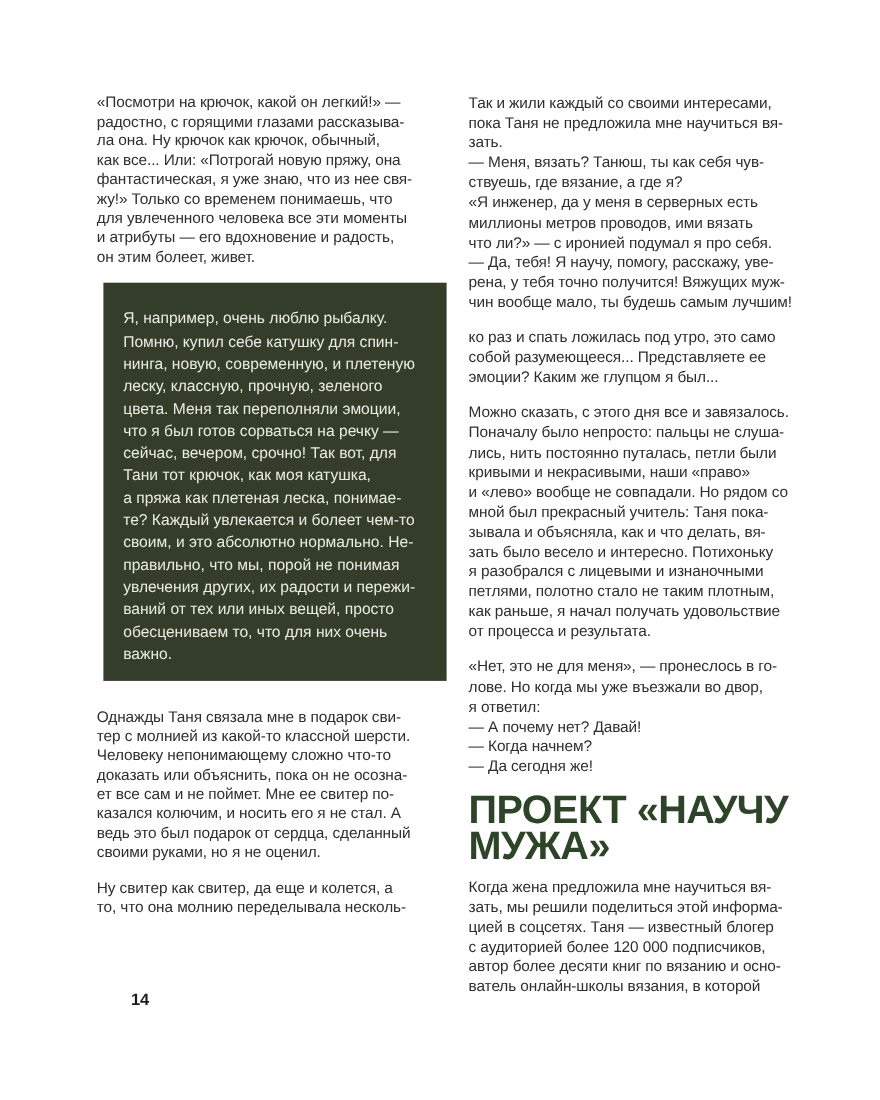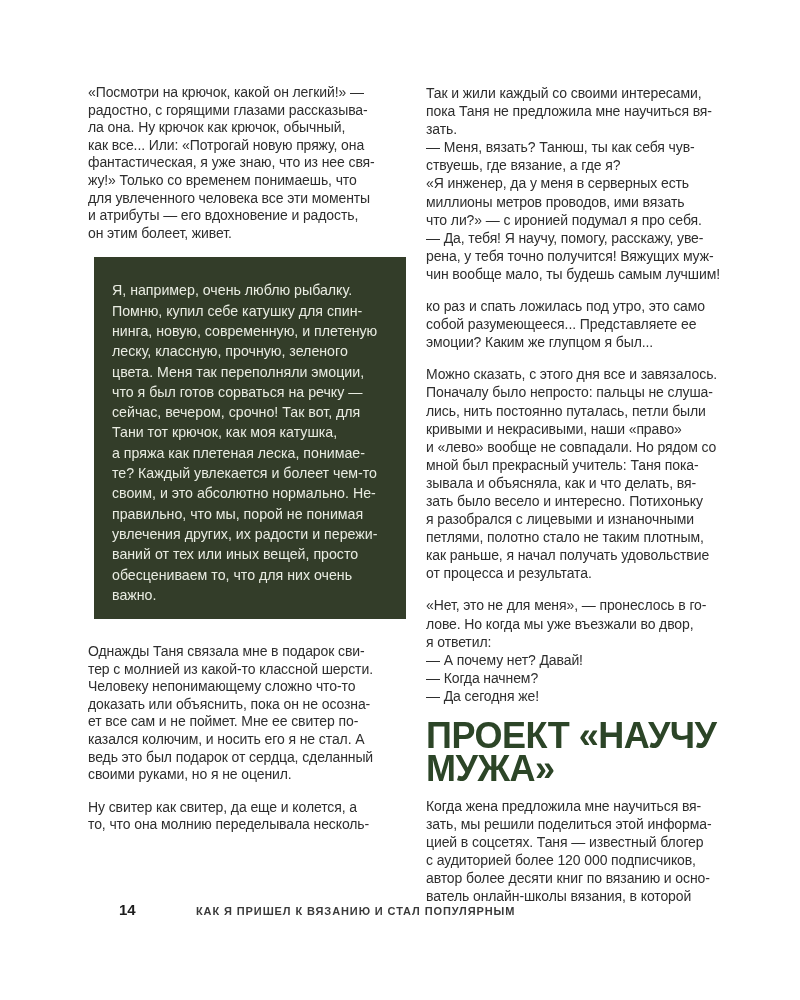--- a/index.html
+++ b/index.html
@@ -159,16 +159,15 @@
     <p>Когда жена предложила мне научиться вя-
 зать, мы решили поделиться этой информа-
 цией в соцсетях. Таня — известный блогер
 с аудиторией более 120 000 подписчиков,
 автор более десяти книг по вязанию и осно-
 ватель онлайн-школы вязания, в которой</p>
   </div>
 
   <div class="footer">
     <span class="page-num">14</span>
-    <span class="running-title">КАК Я ПРИШЕЛ К ВЯЗАНИЮ И СТАЛ ПОПУЛЯРНЫМ</span>
   </div>
 
 </div>
 
 </body></html>

